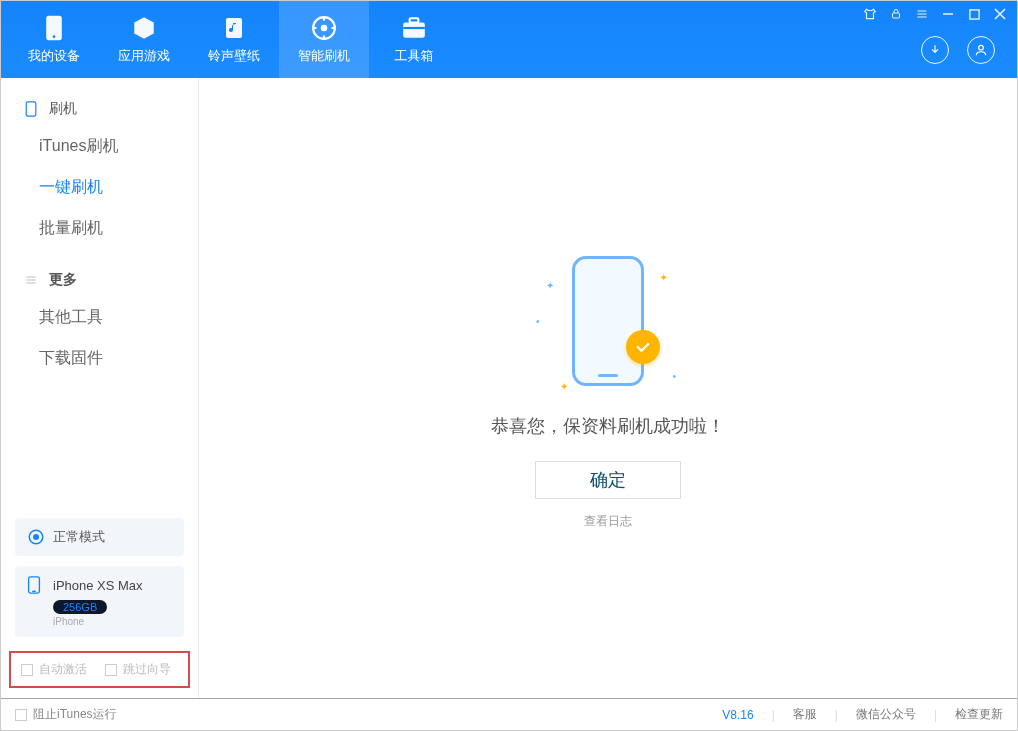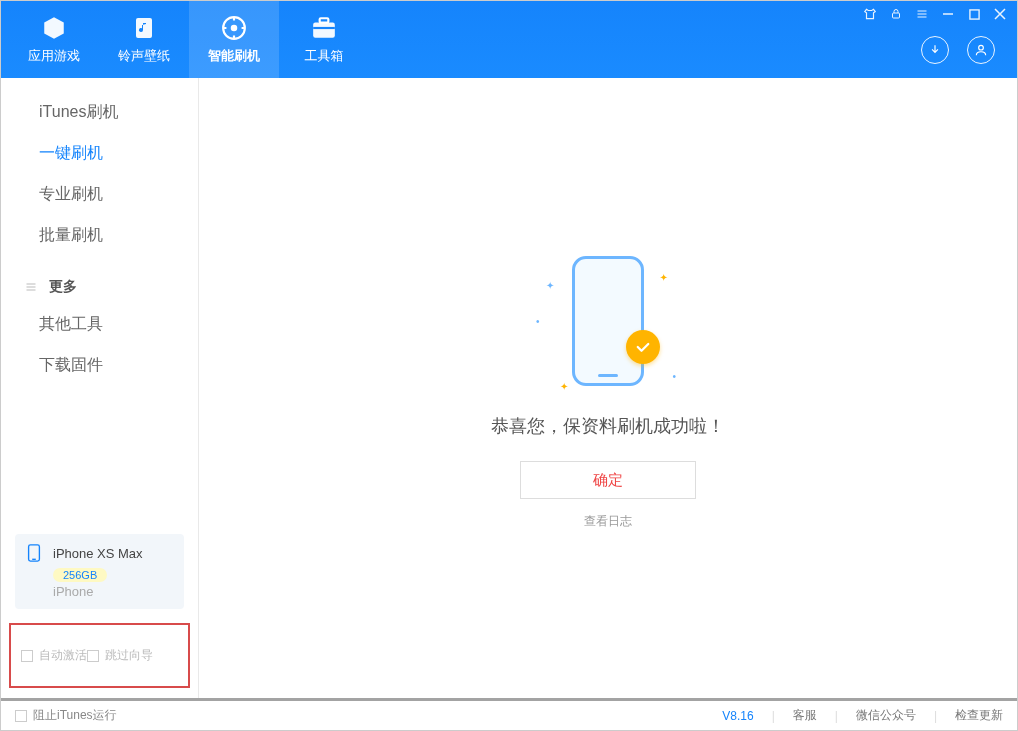--- a/index.html
+++ b/index.html
@@ -10,21 +10,21 @@
   .logo-wrap { display:flex; align-items:center; padding:0 18px 0 22px; }
   .logo-circle { width:36px; height:36px; border:2px solid #fff; border-radius:50%; display:flex; align-items:center; justify-content:center; margin-right:10px; }
   .logo-circle svg { width:20px; height:20px; }
   .logo-text { display:flex; flex-direction:column; line-height:1.1; }
   .logo-title { font-size:20px; font-weight:500; letter-spacing:1px; }
   .logo-sub { font-size:11px; opacity:.9; }
 
   .nav { display:flex; height:100%; margin-left:8px; }
   .nav-item { width:90px; display:flex; flex-direction:column; align-items:center; justify-content:center; cursor:pointer; font-size:13px; height:100%; }
   .nav-item .nav-icon { width:26px; height:26px; margin-bottom:6px; display:flex; align-items:center; justify-content:center; }
-  .nav-item.active { background:rgba(255,255,255,0.15);font-weight:bold; }
+  .nav-item.active { background:rgba(255,255,255,0.15); }
 
   .win-controls { position:absolute; top:6px; right:10px; display:flex; align-items:center; gap:12px; }
   .win-controls .wc { width:14px; height:14px; display:flex; align-items:center; justify-content:center; cursor:pointer; opacity:.9; }
   .header-right-ic { position:absolute; right:22px; bottom:14px; display:flex; gap:18px; }
   .circ-btn { width:28px; height:28px; border:1.5px solid rgba(255,255,255,0.9); border-radius:50%; display:flex; align-items:center; justify-content:center; cursor:pointer; }
 
   
   .body-wrap { display:flex; height:calc(100% - 77px - 32px); }
   .sidebar { width:198px; border-right:1px solid #e9e9e9; display:flex; flex-direction:column; background:#fff; }
   .side-list { flex:1; padding-top:14px; overflow:auto; }
@@ -34,56 +34,65 @@
   .side-sub.active { color:#1584fc; }
 
   .side-bottom { padding:10px 14px 0 14px; }
   .mode-card { background:#f2f6fa; border-radius:4px; padding:10px 12px; display:flex; align-items:center; margin-bottom:10px; }
   .mode-card .mc-ic { width:18px; height:18px; margin-right:8px; }
   .mode-card .mc-txt { font-size:13px; color:#555; }
   .dev-card { background:#f2f6fa; border-radius:4px; padding:10px 12px; display:flex; flex-direction:column; margin-bottom:14px; }
   .dev-row1 { display:flex; align-items:center; }
   .dev-row1 .dv-ic { width:18px; height:18px; margin-right:8px; }
   .dev-name { font-size:13px; color:#444; font-weight:500; }
-  .dev-cap { margin:6px 0 2px 26px; background:#fef9c3; color:#1584fc; font-size:11px; padding:1px 10px; border-radius:10px; width:fit-content; }
-  .dev-type { margin-left:26px; font-size:13px; color:#aaa; }
-
-  .chk-row { border:2px solid #d84b4b; padding:22px 10px; display:flex; margin:0 8px 10px 8px; }
+  .dev-cap { margin:6px 0 2px 26px; background:#0f172a; color:#1584fc; font-size:11px; padding:1px 10px; border-radius:10px; width:fit-content; }
+  .dev-type { margin-left:26px; font-size:10px; color:#aaa; }
+
+  .chk-row { border:2px solid #d84b4b; padding:8px 10px; display:flex; gap:18px; margin:0 8px 10px 8px; }
   .chk-item { display:flex; align-items:center; gap:6px; font-size:12px; color:#bbb; }
   .chk-box { width:12px; height:12px; border:1px solid #ccc; background:#fff; }
 
   
   .main { flex:1; display:flex; flex-direction:column; align-items:center; justify-content:center; position:relative; }
   .phone-illus { position:relative; width:180px; height:150px; margin-bottom:18px; display:flex; align-items:center; justify-content:center; }
   .phone-frame { width:72px; height:130px; border:3px solid #6db6ff; border-radius:14px; position:relative; background:#f3faff; }
   .phone-frame::after { content:""; position:absolute; bottom:6px; left:50%; transform:translateX(-50%); width:20px; height:3px; background:#6db6ff; border-radius:2px; }
   .check-badge { position:absolute; right:38px; bottom:32px; width:34px; height:34px; background:#ffb400; border-radius:50%; display:flex; align-items:center; justify-content:center; box-shadow:0 2px 4px rgba(255,180,0,.4); }
   .spark { position:absolute; font-size:10px; color:#6db6ff; }
   .s1{ top:34px; left:28px; } .s2{ top:70px; left:18px; } .s3{ top:26px; right:30px; color:#ffb400; } .s4{ bottom:14px; right:22px; } .s5{ bottom:4px; left:42px; color:#ffb400; }
 
   .big-msg { font-size:18px; color:#555; margin-bottom:23px; }
-  .ok-btn { width:176px; height:38px; border:1px solid #ddd; background:#fff; font-size:15px; color:#ef4444; cursor:pointer; margin-bottom:14px; }
+  .ok-btn { width:146px; height:38px; border:1px solid #ddd; background:#fff; font-size:18px; color:#0c4a6e; cursor:pointer; margin-bottom:14px; }
   .view-log { font-size:12px; color:#999; cursor:pointer; }
 
   
-  .footer { height:32px; border-top:3px solid #a3a3a3; display:flex; align-items:center; padding:0 14px; font-size:12px; color:#888; }
+  .footer { height:32px; border-top:1px solid #a3a3a3; display:flex; align-items:center; padding:0 14px; font-size:12px; color:#888; }
   .footer .f-chk { display:flex; align-items:center; gap:6px; }
   .footer .f-right { margin-left:auto; display:flex; align-items:center; gap:18px; }
   .footer .divider { color:#ddd; }
   .footer .ver { color:#1584fc; }
   .footer .link { color:#777; cursor:pointer; }
 </style>
 </head>
 <body>
 
 <div class="header">
 
   <div class="nav">
     <div class="nav-item">
       <div class="nav-icon">
+          <svg width="22" height="26" viewBox="0 0 22 30" fill="none">
+            <rect x="2" y="1" width="18" height="28" rx="3" fill="#fff" opacity=".95"></rect>
+            <circle cx="11" cy="25" r="1.5" fill="#1584fc"></circle>
+          </svg>
+        </div>
+      <span>我的设备</span>
+    </div>
+    <div class="nav-item">
+      <div class="nav-icon">
           <svg width="26" height="26" viewBox="0 0 24 24" fill="#fff">
             <path d="M12 2l9 5v10l-9 5-9-5V7z" opacity=".95"></path>
           </svg>
         </div>
       <span>应用游戏</span>
     </div>
     <div class="nav-item">
       <div class="nav-icon">
           <svg width="24" height="26" viewBox="0 0 24 24" fill="#fff">
             <rect x="4" y="2" width="16" height="20" rx="2" opacity=".95"></rect>
@@ -160,38 +169,52 @@
           <path d="M4 21c0-4 4-6 8-6s8 2 8 6"></path>
         </svg>
       </div>
   </div>
 </div>
 
 <div class="body-wrap">
 
   <div class="sidebar">
     <div class="side-list">
+      <div class="side-group-h">
+        <span class="gh-ic">
+            <svg width="14" height="16" viewBox="0 0 14 20" fill="none" stroke="#1584fc" stroke-width="1.5">
+              <rect x="1" y="1" width="12" height="18" rx="2"></rect>
+            </svg>
+          </span>
+        <span>刷机</span>
+      </div>
       <div class="side-sub">iTunes刷机</div>
       <div class="side-sub active">一键刷机</div>
-      <div class="side-sub">专业刷机</div>
       <div class="side-sub">批量刷机</div>
 
       <div class="side-group-h" style="margin-top:14px;font-weight:bold;">
         <span class="gh-ic">
             <svg width="14" height="12" viewBox="0 0 24 24" stroke="#bbb" stroke-width="2">
               <path d="M3 6h18M3 12h18M3 18h18"></path>
             </svg>
           </span>
         <span>更多</span>
       </div>
       <div class="side-sub">其他工具</div>
       <div class="side-sub">下载固件</div>
     </div>
 
     <div class="side-bottom">
+      <div class="mode-card">
+        <span class="mc-ic"><svg width="18" height="18" viewBox="0 0 24 24" fill="none" stroke="#1584fc" stroke-width="2">
+              <circle cx="12" cy="12" r="9"></circle>
+              <circle cx="12" cy="12" r="3" fill="#1584fc"></circle>
+            </svg></span>
+        <span class="mc-txt">正常模式</span>
+      </div>
       <div class="dev-card">
         <div class="dev-row1">
           <span class="dv-ic"><svg width="14" height="18" viewBox="0 0 14 20" fill="none" stroke="#1584fc" stroke-width="1.5">
                 <rect x="1" y="1" width="12" height="18" rx="2"></rect>
                 <line x1="5" y1="17" x2="9" y2="17"></line>
               </svg></span>
           <span class="dev-name">iPhone XS Max</span>
         </div>
         <span class="dev-cap">256GB</span>
         <span class="dev-type">iPhone</span>

